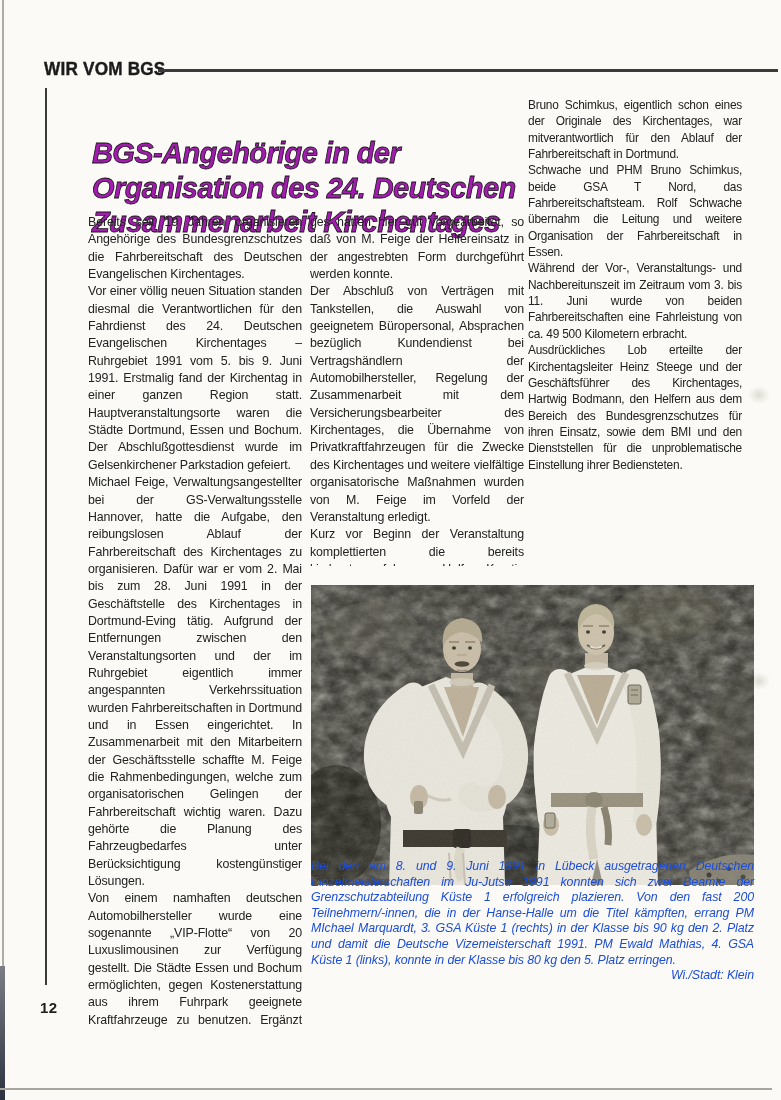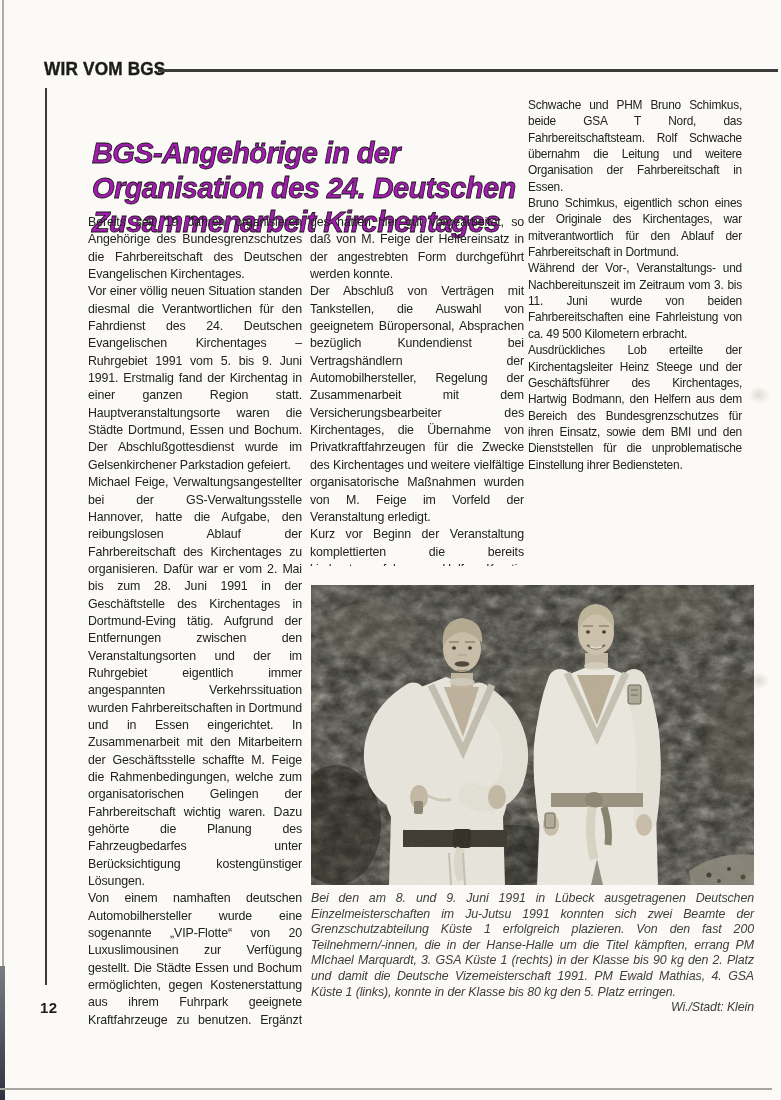--- a/index.html
+++ b/index.html
@@ -34,22 +34,22 @@
   .col p{margin:0;}
   #col1{left:88px;top:214px;height:818px;}
   #col2{left:310px;top:214px;height:352px;}
   #col3{left:528px;top:97px;height:462px;font-size:11.9px;line-height:16.35px;letter-spacing:-.22px;}
 
   
   .photo{position:absolute;left:311px;top:585px;width:443px;height:300px;margin:0;}
   .photo svg{display:block;width:100%;height:100%;}
 
   
-  .caption{position:absolute;left:311px;top:891px;width:443px;font-style:italic;
-           font-size:12.4px;line-height:15.6px;text-align:justify;letter-spacing:-.1px;color:#404040;}
+  .caption{position:absolute;left:311px;top:859px;width:443px;font-style:italic;
+           font-size:12.4px;line-height:15.6px;text-align:justify;letter-spacing:-.1px;color:#1d4ed8;}
   .credit{float:right;padding-left:8px;}
 
   .pagenum{position:absolute;left:40px;top:999px;font-size:15px;font-weight:bold;letter-spacing:.4px;}
 </style>
 </head>
 <body>
 
 <div class="page">
 
   <div class="edge-left"></div>
@@ -75,22 +75,22 @@
     <p>Von einem namhaften deutschen Automobilhersteller wurde eine sogenannte „VIP-Flotte“ von 20 Luxuslimousinen zur Verfügung gestellt. Die Städte Essen und Bochum ermöglichten, gegen Kostenerstattung aus ihrem Fuhrpark geeignete Kraftfahrzeuge zu benutzen. Ergänzt wurde der Fahrzeugbedarf durch kostenlos von Firmen zur Verfügung gestellt bzw. angemietete Kraftfahrzeuge. Besonders wichtig war die Werbung von geeigneten ehrenamtlichen Helfern. Für einen Einsatz in der Fahrbereitschaft war es zwingend erforderlich, daß nicht nur Fahrer gefunden wurden, die sich in einer Stadt auskennen, sondern möglichst Ortskenntnisse in der ganzen Region hatten. Die Einsatzdienste des Kirchenta-</p>
   </div>
 
   <div class="col" id="col2">
     <p>ges hatten hier gut vorgearbeitet, so daß von M. Feige der Helfereinsatz in der angestrebten Form durchgeführt werden konnte.</p>
     <p>Der Abschluß von Verträgen mit Tankstellen, die Auswahl von geeignetem Büropersonal, Absprachen bezüglich Kundendienst bei Vertragshändlern der Automobilhersteller, Regelung der Zusammenarbeit mit dem Versicherungsbearbeiter des Kirchentages, die Übernahme von Privatkraftfahrzeugen für die Zwecke des Kirchentages und weitere vielfältige organisatorische Maßnahmen wurden von M. Feige im Vorfeld der Veranstaltung erledigt.</p>
     <p>Kurz vor Beginn der Veranstaltung komplettierten die bereits kirchentagserfahrenen Helfer Kerstin Voigt, Klaus Gromball und Reinhard Wittek von der GSV-Stelle Hannover, sowie POM Rolf</p>
   </div>
 
   <div class="col" id="col3">
+    <p>Bruno Schimkus, eigentlich schon eines der Originale des Kirchentages, war mitverantwortlich für den Ablauf der Fahrbereitschaft in Dortmund.</p>
     <p>Schwache und PHM Bruno Schimkus, beide GSA T Nord, das Fahrbereitschaftsteam. Rolf Schwache übernahm die Leitung und weitere Organisation der Fahrbereitschaft in Essen.</p>
-    <p>Bruno Schimkus, eigentlich schon eines der Originale des Kirchentages, war mitverantwortlich für den Ablauf der Fahrbereitschaft in Dortmund.</p>
     <p>Während der Vor-, Veranstaltungs- und Nachbereitunszeit im Zeitraum vom 3. bis 11. Juni wurde von beiden Fahrbereitschaften eine Fahrleistung von ca. 49 500 Kilometern erbracht.</p>
     <p>
       <span>Ausdrückliches Lob erteilte der Kirchentagsleiter Heinz Steege und der Geschäftsführer des Kirchentages, Hartwig Bodmann, den Helfern aus dem Bereich des Bundesgrenzschutzes für ihren Einsatz, sowie dem BMI und den Dienststellen für die unproblematische Einstellung ihrer Bediensteten.</span>
       
     </p>
   </div>
 
   <figure class="photo" aria-label="Schwarzweißfoto: zwei Beamte in weißen Ju-Jutsu-Anzügen vor dunklem Buschwerk">
     <svg viewBox="0 0 443 300" preserveAspectRatio="none">
       <defs>

